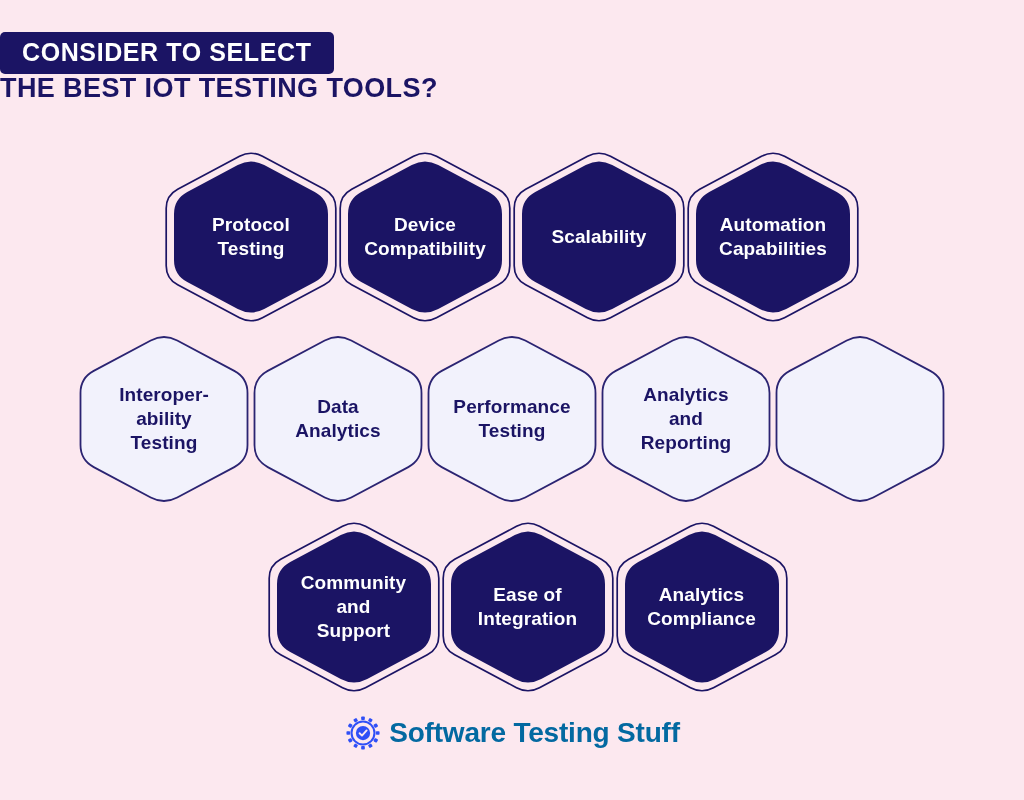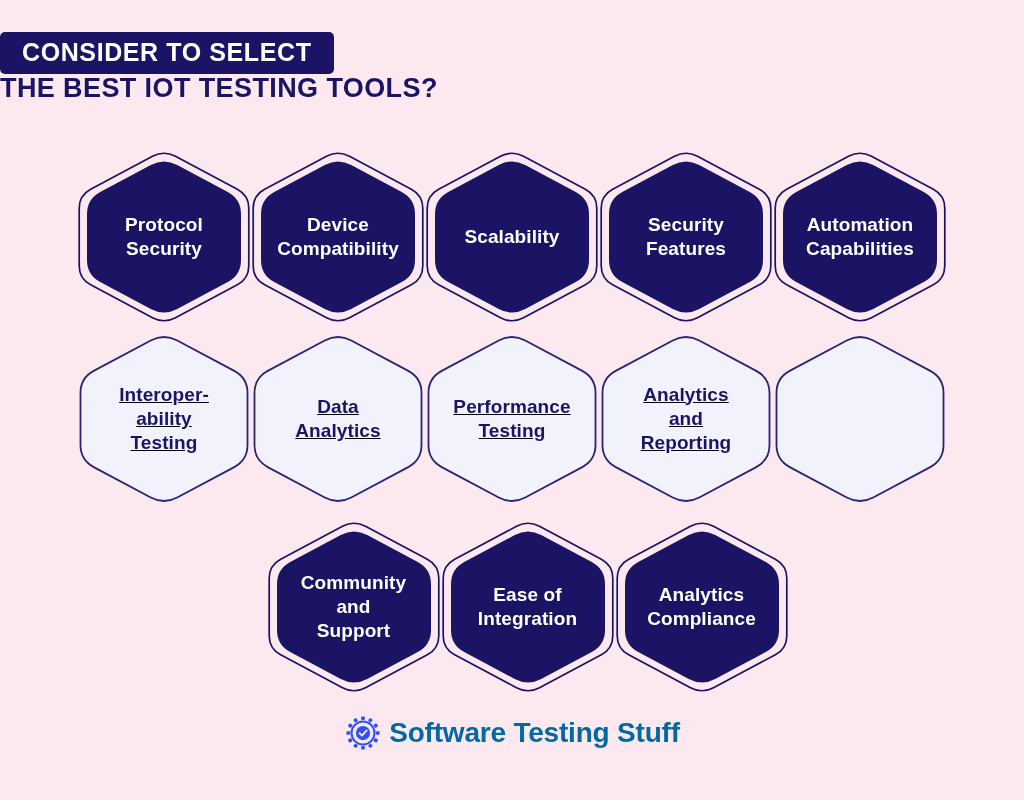--- a/index.html
+++ b/index.html
@@ -60,21 +60,21 @@
   .hex-row {
     position: absolute;
     left: 0;
     width: 1024px;
     display: flex;
     justify-content: center;
     pointer-events: none;
   }
 
   .hex-row.row-1 { top: 148px; }
-  .hex-row.row-2 { top: 330px; text-decoration: underline; }
+  .hex-row.row-2 { top: 330px; }
   .hex-row.row-3 { top: 518px; padding-left: 31px; }
 
   .hex-cell {
     position: relative;
     width: 174px;
     height: 178px;
     display: flex;
     align-items: center;
     justify-content: center;
     pointer-events: auto;
@@ -139,44 +139,36 @@
 </div>
 
 <div class="hex-grid" id="hex-grid">
     <div class="hex-row row-1">
       <div class="hex-cell dark">
         <svg class="hex-svg" viewBox="0 0 174 178">
           <path d="M 75.52 8.31 Q 87.00 2.20 98.48 8.31 L 160.32 41.23 Q 171.80 47.34 171.80 60.34 L 171.80 117.66 Q 171.80 130.66 160.32 136.77 L 98.48 169.69 Q 87.00 175.80 75.52 169.69 L 13.68 136.77 Q 2.20 130.66 2.20 117.66 L 2.20 60.34 Q 2.20 47.34 13.68 41.23 Z" fill="none" stroke="#1B1464" stroke-width="1.7"></path>
           <path d="M 73.77 17.06 Q 87.00 10.00 100.23 17.06 L 150.77 44.02 Q 164.00 51.08 164.00 66.08 L 164.00 111.92 Q 164.00 126.92 150.77 133.98 L 100.23 160.94 Q 87.00 168.00 73.77 160.94 L 23.23 133.98 Q 10.00 126.92 10.00 111.92 L 10.00 66.08 Q 10.00 51.08 23.23 44.02 Z" fill="#1B1464"></path>
         </svg>
         <div class="hex-label">Protocol
-Security</div>
+Testing</div>
       </div>
       <div class="hex-cell dark">
         <svg class="hex-svg" viewBox="0 0 174 178">
           <path d="M 75.52 8.31 Q 87.00 2.20 98.48 8.31 L 160.32 41.23 Q 171.80 47.34 171.80 60.34 L 171.80 117.66 Q 171.80 130.66 160.32 136.77 L 98.48 169.69 Q 87.00 175.80 75.52 169.69 L 13.68 136.77 Q 2.20 130.66 2.20 117.66 L 2.20 60.34 Q 2.20 47.34 13.68 41.23 Z" fill="none" stroke="#1B1464" stroke-width="1.7"></path>
           <path d="M 73.77 17.06 Q 87.00 10.00 100.23 17.06 L 150.77 44.02 Q 164.00 51.08 164.00 66.08 L 164.00 111.92 Q 164.00 126.92 150.77 133.98 L 100.23 160.94 Q 87.00 168.00 73.77 160.94 L 23.23 133.98 Q 10.00 126.92 10.00 111.92 L 10.00 66.08 Q 10.00 51.08 23.23 44.02 Z" fill="#1B1464"></path>
         </svg>
         <div class="hex-label">Device
 Compatibility</div>
       </div>
       <div class="hex-cell dark">
         <svg class="hex-svg" viewBox="0 0 174 178">
           <path d="M 75.52 8.31 Q 87.00 2.20 98.48 8.31 L 160.32 41.23 Q 171.80 47.34 171.80 60.34 L 171.80 117.66 Q 171.80 130.66 160.32 136.77 L 98.48 169.69 Q 87.00 175.80 75.52 169.69 L 13.68 136.77 Q 2.20 130.66 2.20 117.66 L 2.20 60.34 Q 2.20 47.34 13.68 41.23 Z" fill="none" stroke="#1B1464" stroke-width="1.7"></path>
           <path d="M 73.77 17.06 Q 87.00 10.00 100.23 17.06 L 150.77 44.02 Q 164.00 51.08 164.00 66.08 L 164.00 111.92 Q 164.00 126.92 150.77 133.98 L 100.23 160.94 Q 87.00 168.00 73.77 160.94 L 23.23 133.98 Q 10.00 126.92 10.00 111.92 L 10.00 66.08 Q 10.00 51.08 23.23 44.02 Z" fill="#1B1464"></path>
         </svg>
         <div class="hex-label">Scalability</div>
-      </div>
-      <div class="hex-cell dark">
-        <svg class="hex-svg" viewBox="0 0 174 178">
-          <path d="M 75.52 8.31 Q 87.00 2.20 98.48 8.31 L 160.32 41.23 Q 171.80 47.34 171.80 60.34 L 171.80 117.66 Q 171.80 130.66 160.32 136.77 L 98.48 169.69 Q 87.00 175.80 75.52 169.69 L 13.68 136.77 Q 2.20 130.66 2.20 117.66 L 2.20 60.34 Q 2.20 47.34 13.68 41.23 Z" fill="none" stroke="#1B1464" stroke-width="1.7"></path>
-          <path d="M 73.77 17.06 Q 87.00 10.00 100.23 17.06 L 150.77 44.02 Q 164.00 51.08 164.00 66.08 L 164.00 111.92 Q 164.00 126.92 150.77 133.98 L 100.23 160.94 Q 87.00 168.00 73.77 160.94 L 23.23 133.98 Q 10.00 126.92 10.00 111.92 L 10.00 66.08 Q 10.00 51.08 23.23 44.02 Z" fill="#1B1464"></path>
-        </svg>
-        <div class="hex-label">Security
-Features</div>
       </div>
       <div class="hex-cell dark">
         <svg class="hex-svg" viewBox="0 0 174 178">
           <path d="M 75.52 8.31 Q 87.00 2.20 98.48 8.31 L 160.32 41.23 Q 171.80 47.34 171.80 60.34 L 171.80 117.66 Q 171.80 130.66 160.32 136.77 L 98.48 169.69 Q 87.00 175.80 75.52 169.69 L 13.68 136.77 Q 2.20 130.66 2.20 117.66 L 2.20 60.34 Q 2.20 47.34 13.68 41.23 Z" fill="none" stroke="#1B1464" stroke-width="1.7"></path>
           <path d="M 73.77 17.06 Q 87.00 10.00 100.23 17.06 L 150.77 44.02 Q 164.00 51.08 164.00 66.08 L 164.00 111.92 Q 164.00 126.92 150.77 133.98 L 100.23 160.94 Q 87.00 168.00 73.77 160.94 L 23.23 133.98 Q 10.00 126.92 10.00 111.92 L 10.00 66.08 Q 10.00 51.08 23.23 44.02 Z" fill="#1B1464"></path>
         </svg>
         <div class="hex-label">Automation
 Capabilities</div>
       </div>
     </div>

